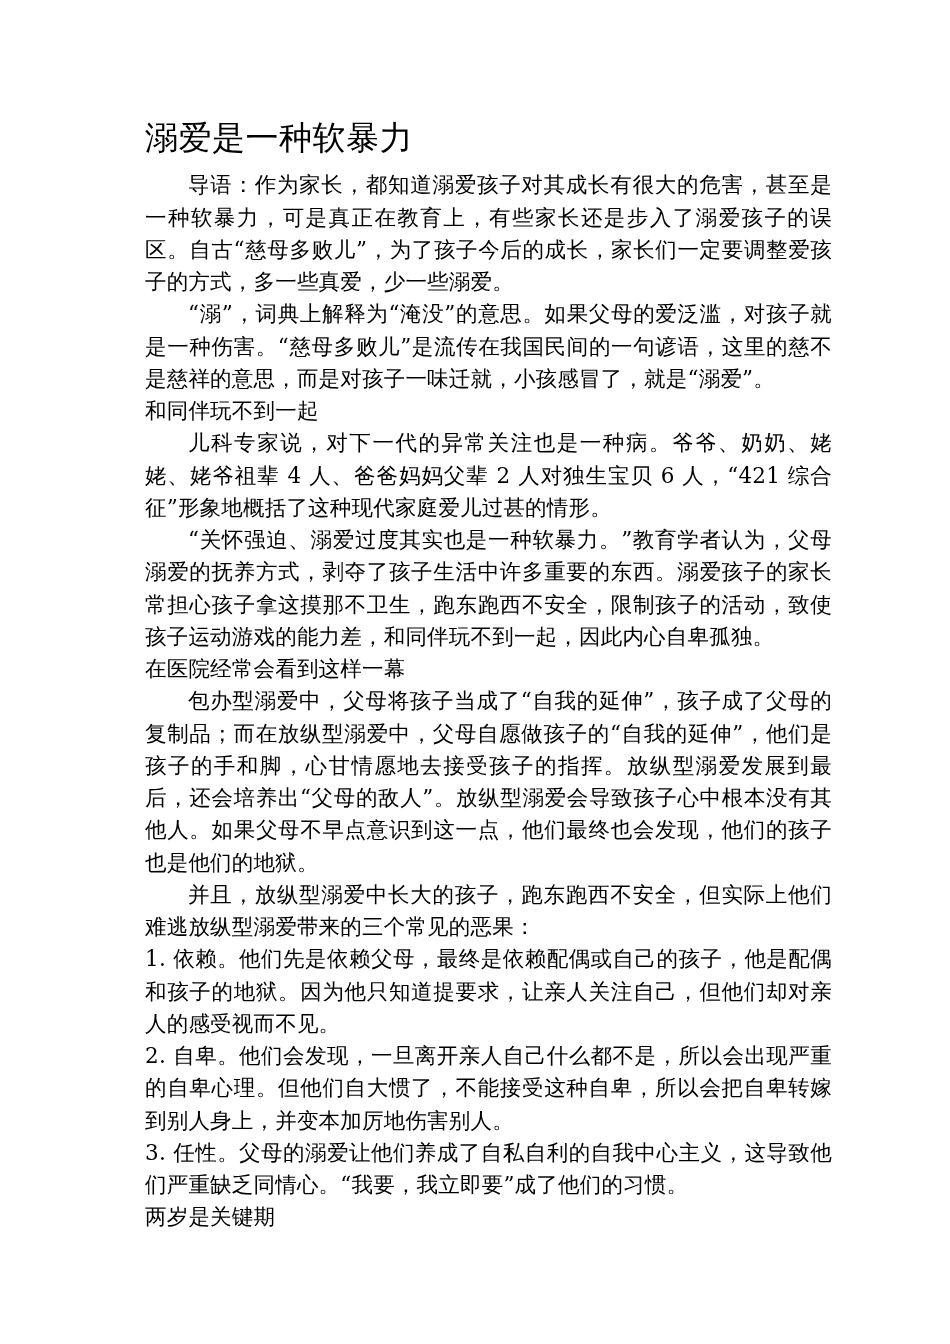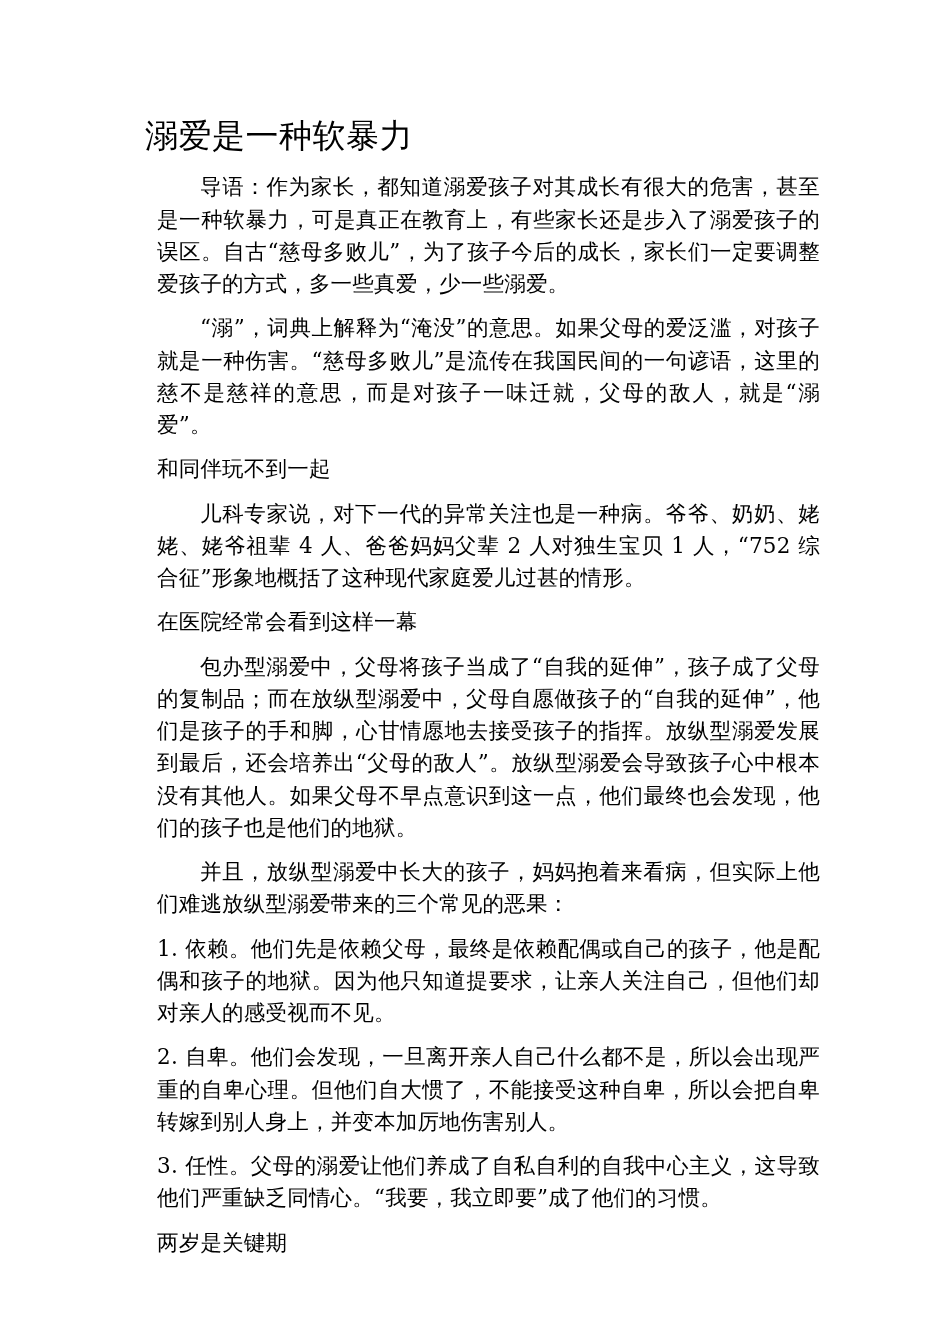--- a/index.html
+++ b/index.html
@@ -15,54 +15,55 @@
   }
   .page {
     position: relative;
     width: 950px;
     min-height: 1344px;
     box-sizing: border-box;
     padding: 118px 118px 40px 145px;
     background: #ffffff;
   }
   .doc-title {
-    font-family: Liberation Mono, monospace;
+    font-family: Liberation Serif, serif;
     font-size: 33px;
     font-weight: normal;
     line-height: 1.25;
     margin: 0 0 10px 0;
     letter-spacing: 0.5px;
   }
   .body-text p {
-    margin: 12px;
+    margin: 0;
     font-size: 21.5px;
     line-height: 1.50;
     text-align: justify;
     text-justify: inter-ideograph;
     letter-spacing: 0.2px;
   }
   .indent {
     text-indent: 2em;
   }
   .noindent {
     text-indent: 0;
   }
 </style>
 </head>
 <body>
 
 <div class="page">
   <h1 class="doc-title">溺爱是一种软暴力</h1>
   <div class="body-text">
     <p class="indent">导语：作为家长，都知道溺爱孩子对其成长有很大的危害，甚至是一种软暴力，可是真正在教育上，有些家长还是步入了溺爱孩子的误区。自古“慈母多败儿”，为了孩子今后的成长，家长们一定要调整爱孩子的方式，多一些真爱，少一些溺爱。</p>
-    <p class="indent">“溺”，词典上解释为“淹没”的意思。如果父母的爱泛滥，对孩子就是一种伤害。“慈母多败儿”是流传在我国民间的一句谚语，这里的慈不是慈祥的意思，而是对孩子一味迁就，父母的敌人，就是“溺爱”。</p>
+    <p class="indent">“溺”，词典上解释为“淹没”的意思。如果父母的爱泛滥，对孩子就是一种伤害。“慈母多败儿”是流传在我国民间的一句谚语，这里的慈不是慈祥的意思，而是对孩子一味迁就，小孩感冒了，就是“溺爱”。</p>
     <p class="noindent">和同伴玩不到一起</p>
-    <p class="indent">儿科专家说，对下一代的异常关注也是一种病。爷爷、奶奶、姥姥、姥爷祖辈 4 人、爸爸妈妈父辈 2 人对独生宝贝 1 人，“752 综合征”形象地概括了这种现代家庭爱儿过甚的情形。</p>
+    <p class="indent">儿科专家说，对下一代的异常关注也是一种病。爷爷、奶奶、姥姥、姥爷祖辈 4 人、爸爸妈妈父辈 2 人对独生宝贝 6 人，“421 综合征”形象地概括了这种现代家庭爱儿过甚的情形。</p>
+    <p class="indent">“关怀强迫、溺爱过度其实也是一种软暴力。”教育学者认为，父母溺爱的抚养方式，剥夺了孩子生活中许多重要的东西。溺爱孩子的家长常担心孩子拿这摸那不卫生，跑东跑西不安全，限制孩子的活动，致使孩子运动游戏的能力差，和同伴玩不到一起，因此内心自卑孤独。</p>
     <p class="noindent">在医院经常会看到这样一幕</p>
     <p class="indent">包办型溺爱中，父母将孩子当成了“自我的延伸”，孩子成了父母的复制品；而在放纵型溺爱中，父母自愿做孩子的“自我的延伸”，他们是孩子的手和脚，心甘情愿地去接受孩子的指挥。放纵型溺爱发展到最后，还会培养出“父母的敌人”。放纵型溺爱会导致孩子心中根本没有其他人。如果父母不早点意识到这一点，他们最终也会发现，他们的孩子也是他们的地狱。</p>
-    <p class="indent">并且，放纵型溺爱中长大的孩子，妈妈抱着来看病，但实际上他们难逃放纵型溺爱带来的三个常见的恶果：</p>
+    <p class="indent">并且，放纵型溺爱中长大的孩子，跑东跑西不安全，但实际上他们难逃放纵型溺爱带来的三个常见的恶果：</p>
     <p class="noindent">1. 依赖。他们先是依赖父母，最终是依赖配偶或自己的孩子，他是配偶和孩子的地狱。因为他只知道提要求，让亲人关注自己，但他们却对亲人的感受视而不见。</p>
     <p class="noindent">2. 自卑。他们会发现，一旦离开亲人自己什么都不是，所以会出现严重的自卑心理。但他们自大惯了，不能接受这种自卑，所以会把自卑转嫁到别人身上，并变本加厉地伤害别人。</p>
     <p class="noindent">3. 任性。父母的溺爱让他们养成了自私自利的自我中心主义，这导致他们严重缺乏同情心。“我要，我立即要”成了他们的习惯。</p>
     <p class="noindent">两岁是关键期</p>
 
   </div>
 </div>
 
 </body></html>

